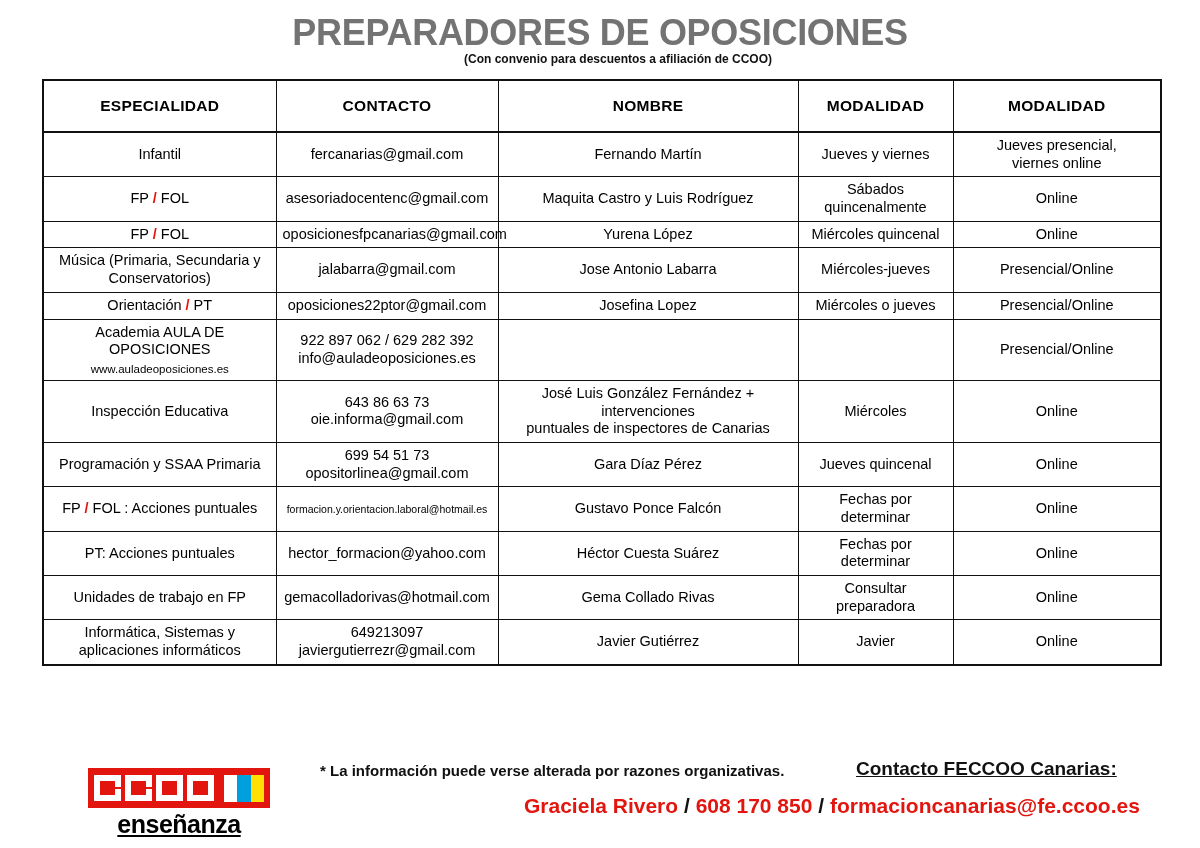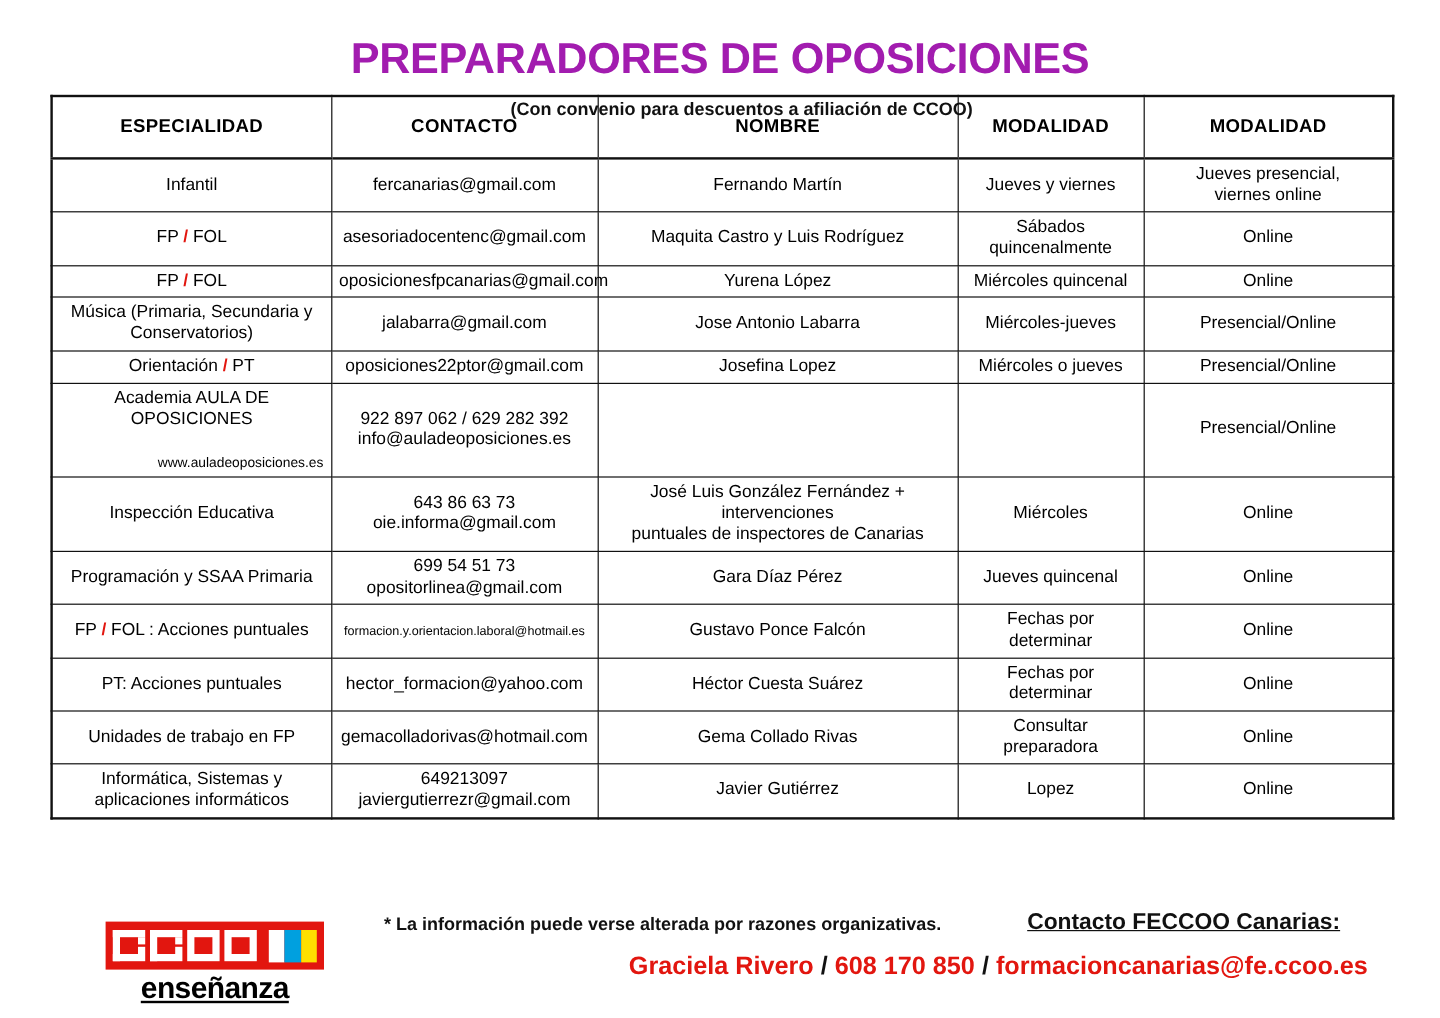--- a/index.html
+++ b/index.html
@@ -17,28 +17,28 @@
   }
 
   
   .header {
     text-align: center;
     padding-top: 14px;
   }
   .title {
     font-size: 36px;
     font-weight: bold;
-    color: #a21caf;
+    color: #737373;
     letter-spacing: -0.3px;
     line-height: 1.05;
     font-stretch: condensed;
-    margin: 16px;
+    margin: 0;
   }
   .subtitle {
-    font-size: 15px;
+    font-size: 12px;
     font-weight: bold;
     color: #111111;
     margin: 1px 0 0 0;
     line-height: 1.1;
     padding-left: 36px;
   }
 
   
   .table-wrap {
     position: absolute;
@@ -76,22 +76,21 @@
   col.c-mod  { width: 208px; }
 
   td.esp {
     font-weight: bold;
     font-size: 14.5px;
   }
   td.esp .sub {
     display: block;
     font-weight: normal;
     font-size: 11.5px;
-    margin-top: 20px;
-    text-align: right;
+    margin-top: 3px;
   }
   .slash { color: #E2160F; font-weight: bold; }
   .line2 { display: block; }
   .tiny { font-size: 10.5px; }
   .cell-ml { line-height: 1.5; }
 
   
   .footer {
     position: absolute;
     left: 0;
@@ -303,21 +302,21 @@
           <td class="esp"><span>Unidades de trabajo en FP</span></td>
           <td><span>gemacolladorivas@hotmail.com</span></td>
           <td><span>Gema Collado Rivas</span></td>
           <td><span>Consultar preparadora</span></td>
           <td><span>Online</span></td>
         </tr>
         <tr>
           <td class="esp"><span>Informática, Sistemas y aplicaciones informáticos</span></td>
           <td class="cell-ml"><span>649213097</span><span class="line2">javiergutierrezr@gmail.com</span></td>
           <td><span>Javier Gutiérrez</span></td>
-          <td><span>Lopez</span></td>
+          <td><span>Javier</span></td>
           <td><span>Online</span></td>
         </tr>
       </tbody>
   </table>
 </div>
 
 <div class="footer">
 
   <div class="logo">
     <div class="logo-bar">

